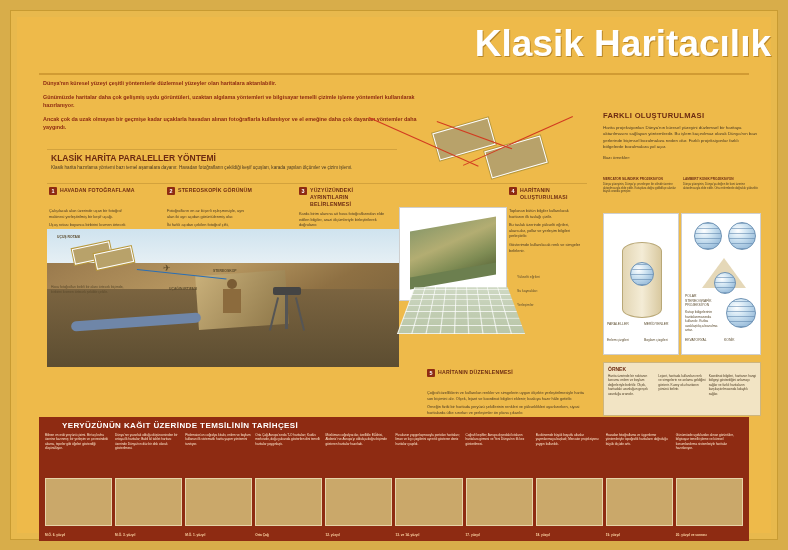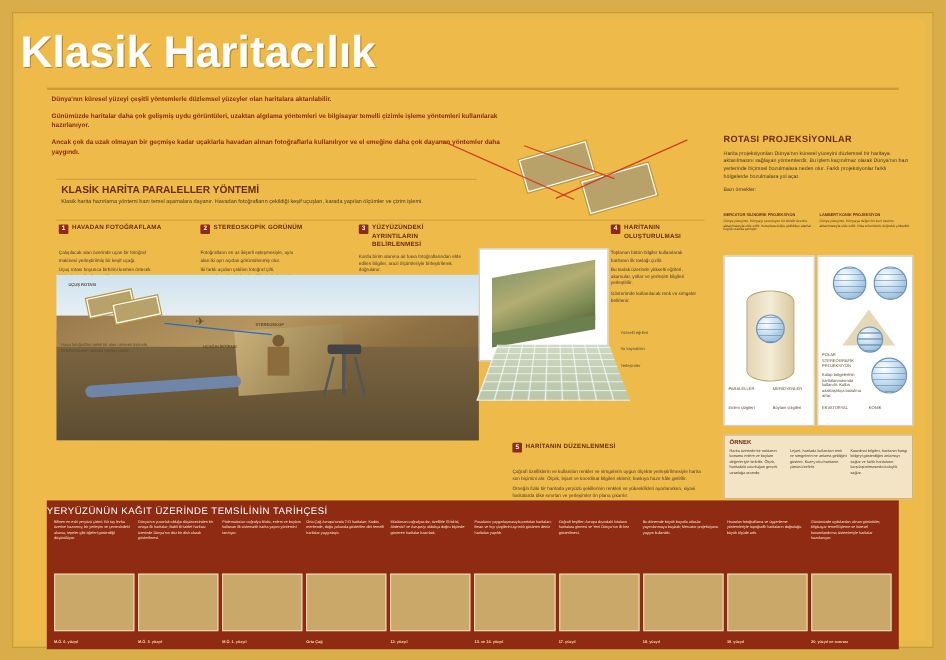--- a/index.html
+++ b/index.html
@@ -15,21 +15,21 @@
     box-sizing:border-box;
   }
   .sheet{
     position:absolute;left:6px;top:6px;right:6px;bottom:6px;
     background:#eeba4a;
     box-sizing:border-box;
   }
   
   .title{
     position:absolute;left:0;top:6px;width:100%;
-    text-align:left;
+    text-align:right;
     font-size:37px;font-weight:bold;color:#ffffff;
     letter-spacing:0px;
     text-shadow:1px 1px 0 #b8872a;
   }
   .title-rule{
     position:absolute;left:22px;right:22px;top:56px;height:2px;background:#d19b33;
   }
   
   .intro{
     position:absolute;left:26px;top:62px;width:392px;
@@ -131,21 +131,21 @@
     font-size:5px;font-weight:bold;color:#6d2b12;margin:3px 0 2px 4px;
   }
   .ornek .cols{display:flex;gap:3px;padding:0 4px;}
   .ornek .c{font-size:3.2px;line-height:4.4px;color:#4a3a22;flex:1;}
   
   .band{
     position:absolute;left:22px;right:22px;top:400px;height:124px;
     background:#8e2b12;
   }
   .band-title{
-    position:absolute;left:0;top:4px;font-size:8px;font-weight:normal;color:#ffffff;
+    position:absolute;left:23px;top:4px;font-size:8px;font-weight:bold;color:#ffffff;
     letter-spacing:.4px;
   }
   .tl{
     position:absolute;left:6px;top:16px;right:6px;bottom:4px;display:flex;gap:3px;
   }
   .tl-cell{flex:1;position:relative;color:#ffe9cf;}
   .tl-cell .txt{font-size:3.1px;line-height:4.3px;}
   .tl-cell .thumb{
     position:absolute;bottom:11px;left:0;right:0;height:46px;
     border:1px solid #e7d3a8;background:#caa86a;overflow:hidden;
@@ -174,21 +174,21 @@
 
     <div class="title">Klasik Haritacılık</div>
     <div class="title-rule"></div>
 
     <div class="intro">
       <p>Dünya'nın küresel yüzeyi çeşitli yöntemlerle düzlemsel yüzeyler olan haritalara aktarılabilir.</p>
       <p>Günümüzde haritalar daha çok gelişmiş uydu görüntüleri, uzaktan algılama yöntemleri ve bilgisayar temelli çizimle işleme yöntemleri kullanılarak hazırlanıyor.</p>
       <p>Ancak çok da uzak olmayan bir geçmişe kadar uçaklarla havadan alınan fotoğraflarla kullanılıyor ve el emeğine daha çok dayanan yöntemler daha yaygındı.</p>
     </div>
 
-    <div class="proj-head">ROTASI PROJEKSİYONLAR</div>
+    <div class="proj-head">FARKLI OLUŞTURULMASI</div>
     <div class="proj-text">
       <p>Harita projeksiyonları Dünya'nın küresel yüzeyini düzlemsel bir haritaya aktarılmasını sağlayan yöntemlerdir. Bu işlem kaçınılmaz olarak Dünya'nın bazı yerlerinde biçimsel bozulmalara neden olur. Farklı projeksiyonlar farklı bölgelerde bozulmalara yol açar.</p>
       <p>Bazı örnekler:</p>
     </div>
 
     <div style="position:absolute;left:586px;top:160px;width:156px;height:34px;display:flex;gap:4px;">
       <div style="flex:1">
         <div style="font-size:3.2px;font-weight:bold;color:#6d2b12;line-height:4px">MERCATOR SİLİNDİRİK PROJEKSİYON</div>
         <div style="font-size:2.8px;line-height:3.6px;color:#4a3a22;margin-top:2px">Dünya yüzeyinin, Dünya'yı çevreleyen bir silindir üzerine aktarılmasıyla elde edilir. Kutuplara doğru gidildikçe alanlar büyük oranda genişler.</div>
       </div>

